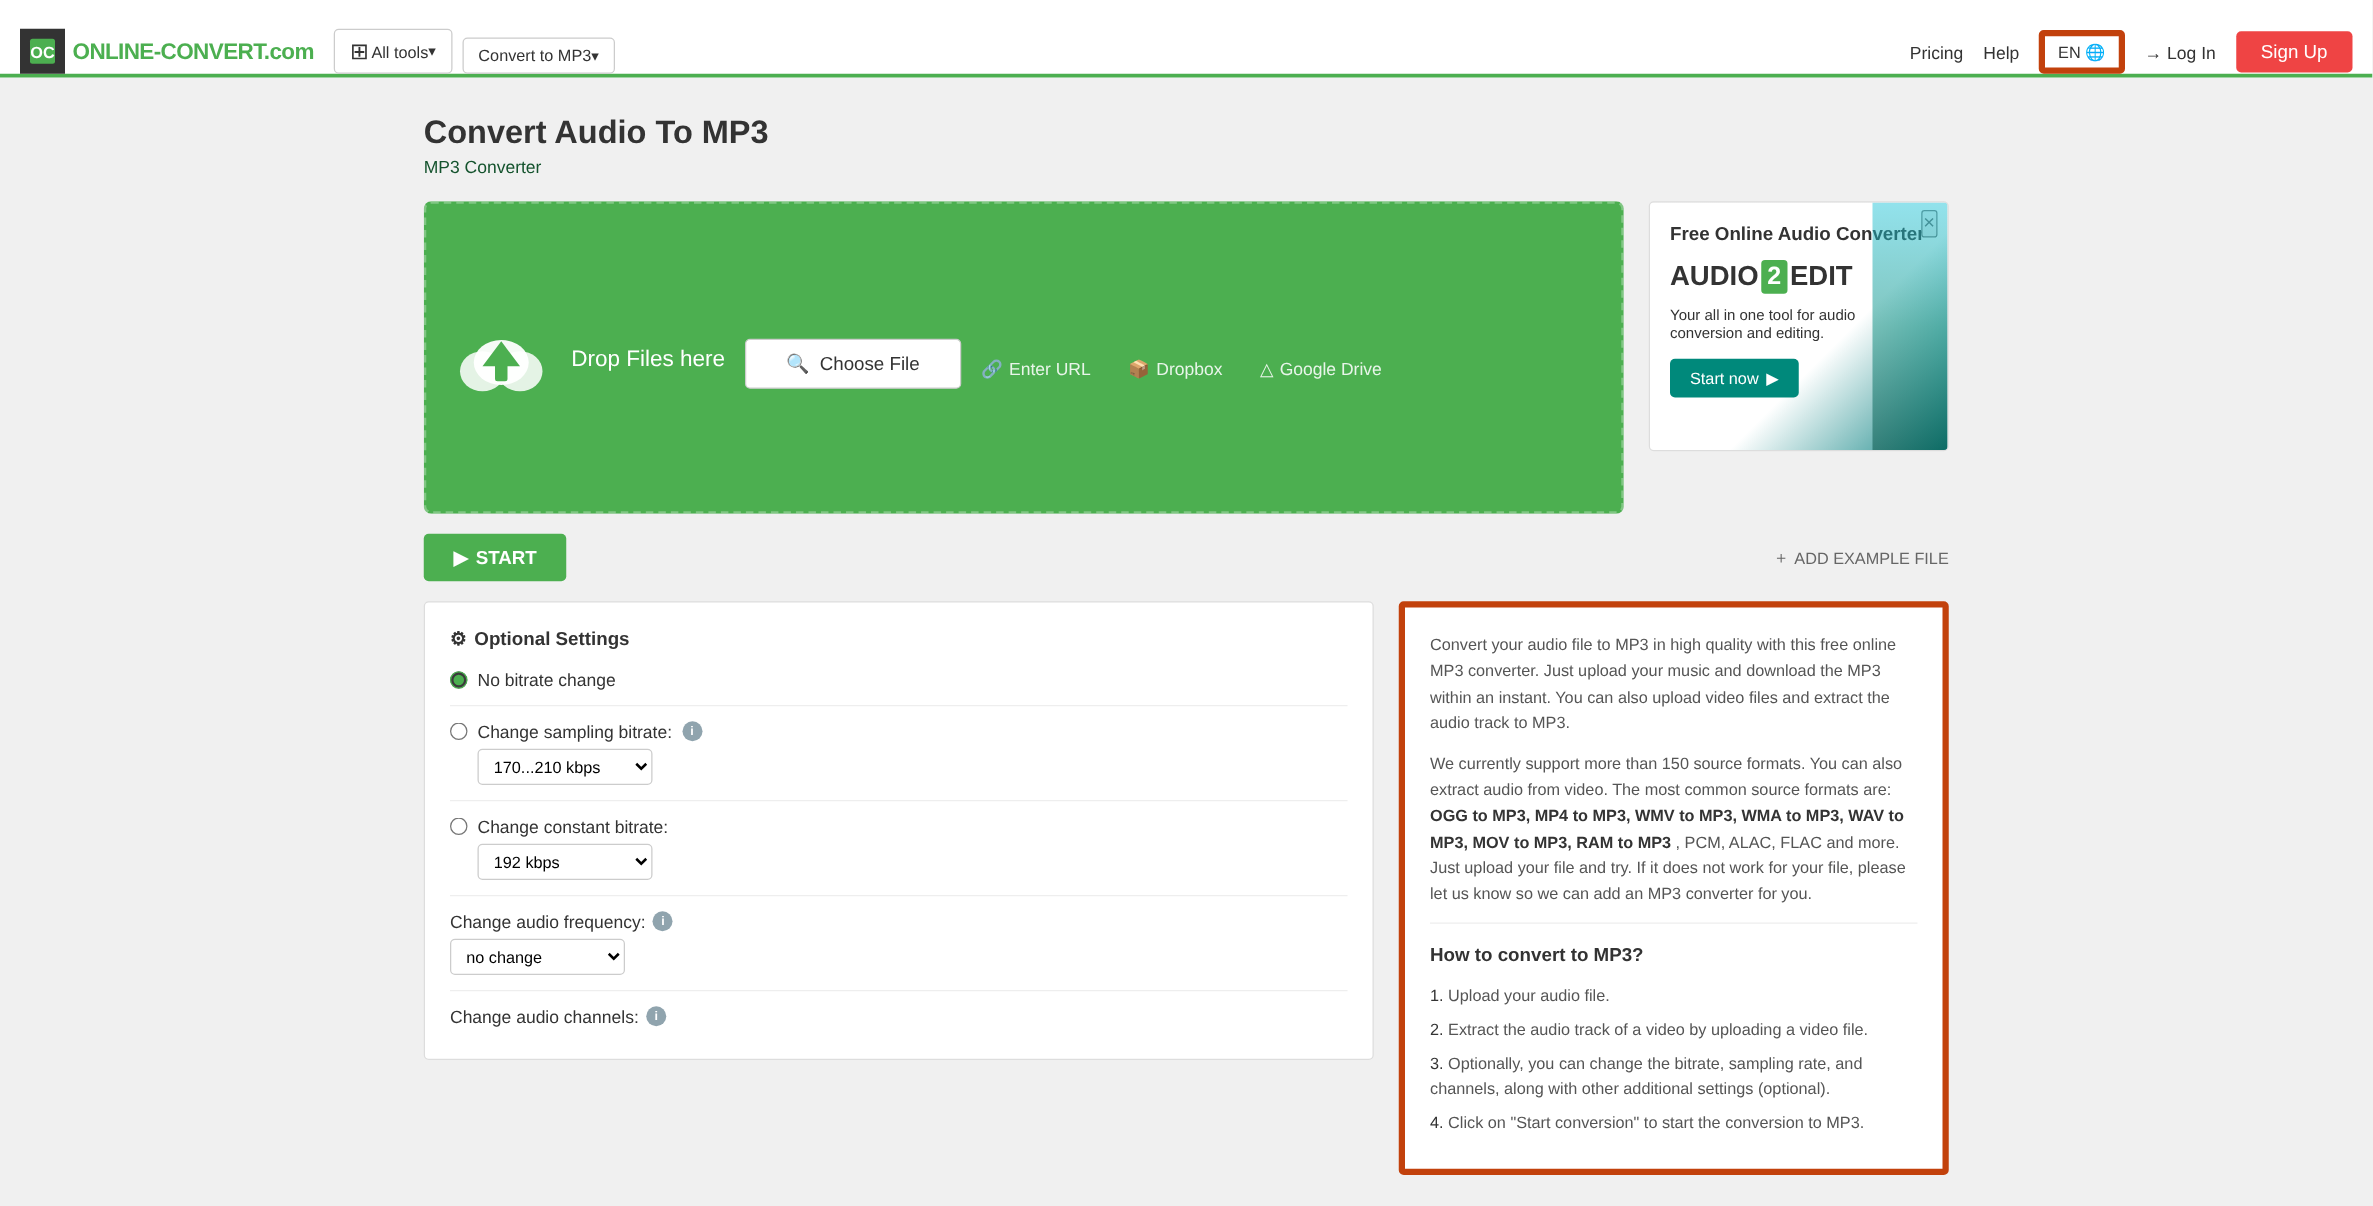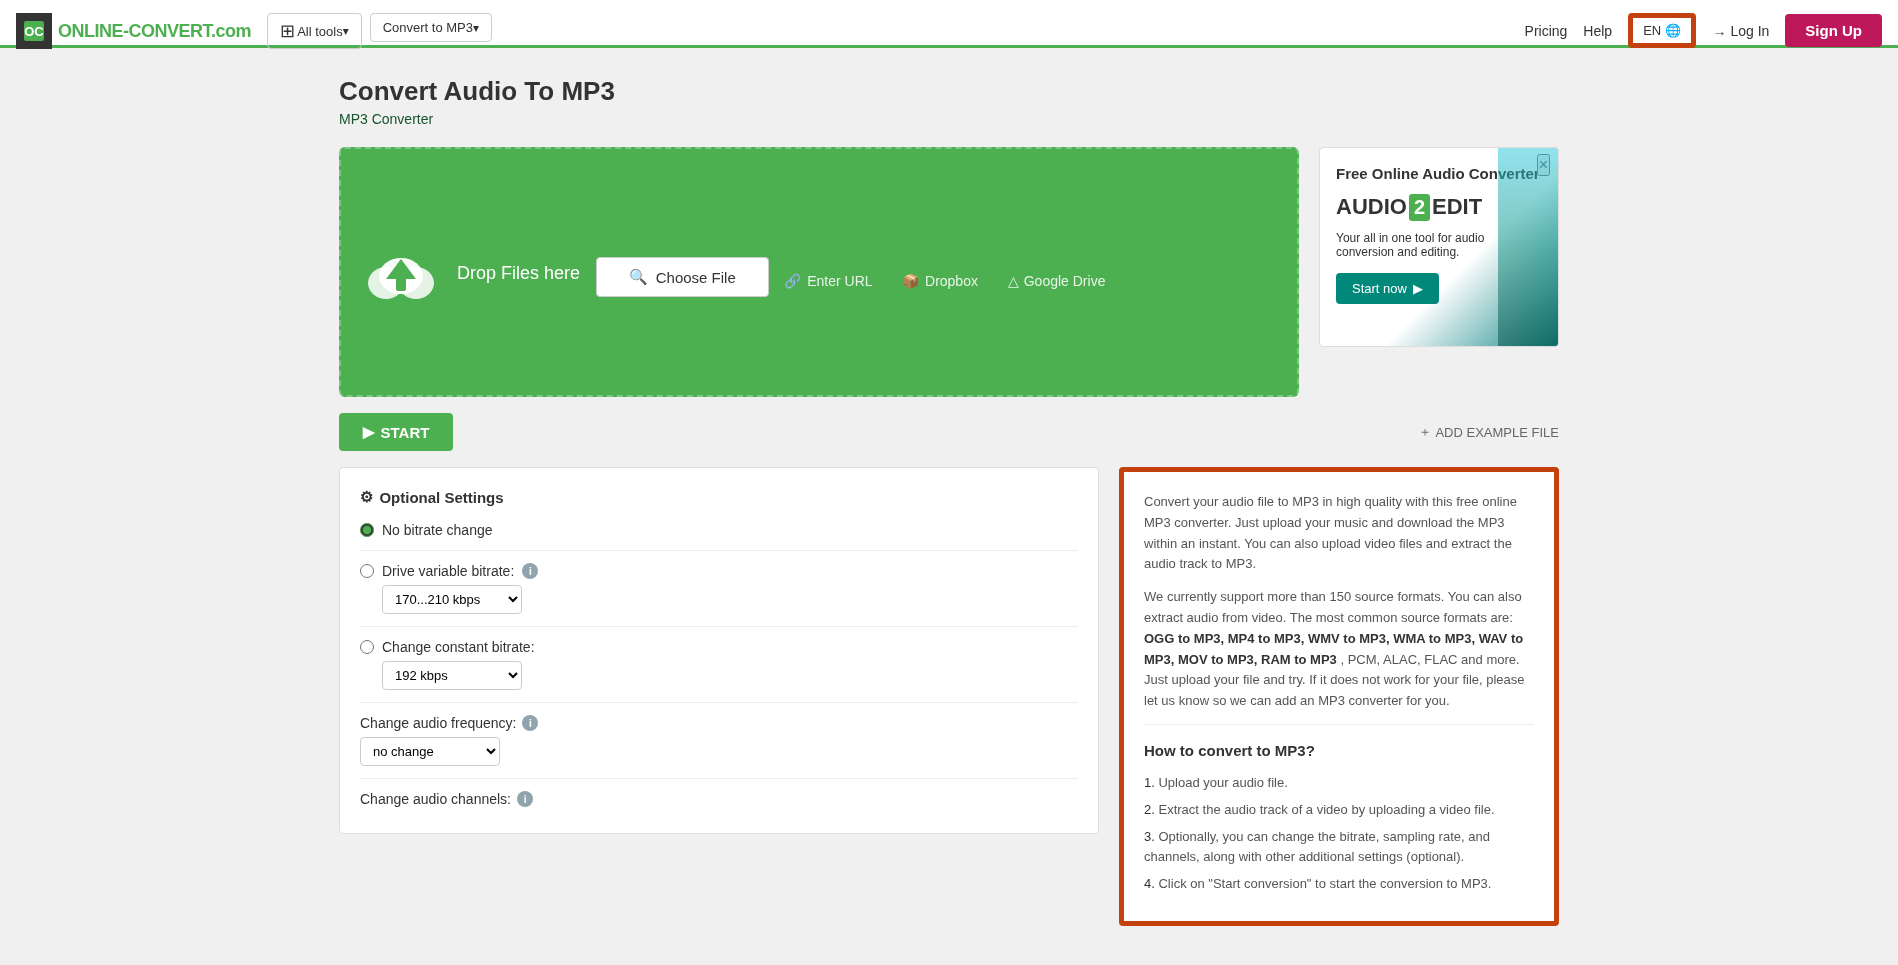--- a/index.html
+++ b/index.html
@@ -1,25 +1,25 @@
 <!DOCTYPE html>
 <html><head>
   <meta charset="utf-8">
   <style>
     * { box-sizing: border-box; margin: 0; padding: 0; }
     body { font-family: Arial, sans-serif; font-size: 14px; background: #f0f0f0; color: #333; }
 
     
     .navbar {
       display: flex;
-      align-items: flex-start;
+      align-items: flex-end;
       background: #fff;
       border-bottom: 3px solid #4caf50;
-      padding: 13px 16px;
-      height: 48px;
+      padding: 0 16px;
+      height: 62px;
       position: relative;
     }
     .navbar-logo {
       display: flex;
       align-items: center;
       margin-right: 16px;
     }
     .logo-icon {
       width: 36px; height: 36px;
       background: #333;
@@ -73,27 +73,27 @@
       display: flex;
       align-items: center;
       gap: 4px;
       border: none;
       background: none;
       font-size: 14px;
       cursor: pointer;
       color: #333;
     }
     .signup-btn {
-      background: #be185d;
+      background: #ef4444;
       color: #fff;
       border: none;
       border-radius: 4px;
       padding: 8px 20px;
       font-size: 15px;
-      font-weight: bold;
+      font-weight: normal;
       cursor: pointer;
     }
 
     
     .main-container {
       max-width: 1260px;
       margin: 4px auto;
       padding: 24px 20px;
     }
 
@@ -510,21 +510,21 @@
           <input type="radio" name="bitrate" checked="" style="">
           <span>No bitrate change</span>
         </label>
       </div>
 
       <hr class="divider">
 
       <div class="radio-group">
         <label class="radio-label">
           <input type="radio" name="bitrate" style="">
-          <span>Drive variable bitrate:</span>
+          <span>Change sampling bitrate:</span>
           <span class="info-icon">i</span>
         </label>
         <select class="select-field">
           <option>170...210 kbps</option>
           <option>64...85 kbps</option>
           <option>80...96 kbps</option>
           <option>96...128 kbps</option>
           <option>112...150 kbps</option>
           <option>128...160 kbps</option>
           <option>190...250 kbps</option>

